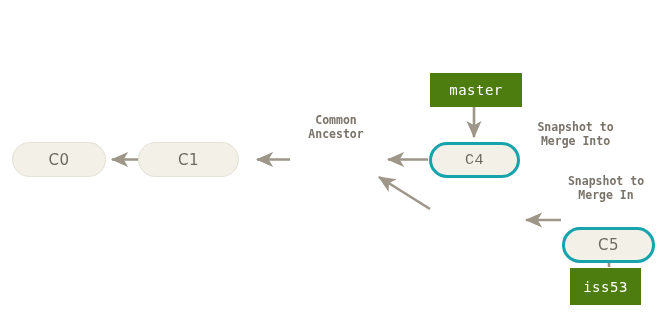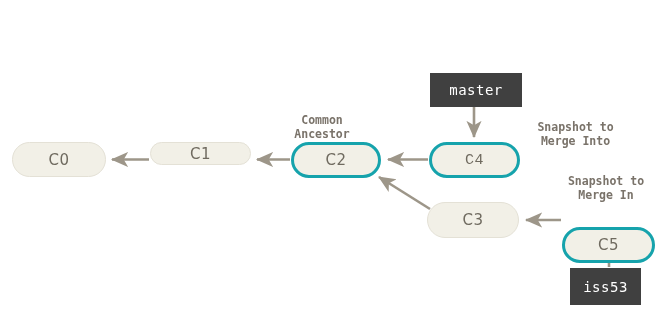--- a/index.html
+++ b/index.html
@@ -39,21 +39,21 @@
   }
   .commit.plain {
     border: 1px solid #e4e1d6;
   }
   .commit.highlight {
     border: 3px solid #16a3ac;
   }
   .branch-label {
     position: absolute;
     box-sizing: border-box;
-    background: #404040;
+    background: #4d7c0f;
     color: #ffffff;
     display: flex;
     align-items: center;
     justify-content: center;
     font-size: 14px;
     font-family: "DejaVu Sans Mono", "Liberation Mono", monospace;
     letter-spacing: 0.5px;
   }
   .annotation {
     position: absolute;
@@ -91,49 +91,43 @@
 
     <line x1="474" y1="107" x2="474" y2="137" stroke="#9d9689" stroke-width="2.6" marker-end="url(#arrowhead)"></line>
 
     <line x1="609" y1="267" x2="609" y2="243" stroke="#9d9689" stroke-width="2.6" marker-end="url(#arrowhead)"></line>
   </svg>
 
   <div class="commit plain" style="left:12px;top:142px;width:94px;height:35px;">
     <span>C0</span>
   </div>
 
-  <div class="commit plain" style="left:150px;top:142px;width:101px;height:23px;">
+  <div class="commit plain" style="left:138px;top:142px;width:101px;height:35px;">
     <span>C1</span>
   </div>
 
-  <div class="commit highlight" style="left:291px;top:142px;width:90px;height:36px;">
-    <span>C2</span>
-  </div>
 
   <div class="commit highlight" style="left:429px;top:142px;width:91px;height:36px;font-family:Liberation Mono, monospace;">
     <span>C4</span>
   </div>
 
-  <div class="commit plain" style="left:427px;top:202px;width:92px;height:36px;">
-    <span>C3</span>
-  </div>
 
   <div class="commit highlight" style="left:562px;top:202px;width:93px;height:36px;margin-top:25px;">
     <span>C5</span>
   </div>
 
   <div class="branch-label" style="left:430px;top:73px;width:92px;height:34px;">
     <span>master</span>
   </div>
 
   <div class="branch-label" style="left:570px;top:268px;width:71px;height:37px;">
     <span>iss53</span>
   </div>
 
-  <div class="annotation" style="left:272px;top:113px;width:100px;">Common
+  <div class="annotation" style="left:286px;top:113px;width:100px;">Common
 Ancestor</div>
 
   <div class="annotation" style="left:523px;top:120px;width:105px;">Snapshot to
 Merge Into</div>
 
   <div class="annotation" style="left:551px;top:174px;width:110px;">Snapshot to
 Merge In</div>
 
 </div>
 

